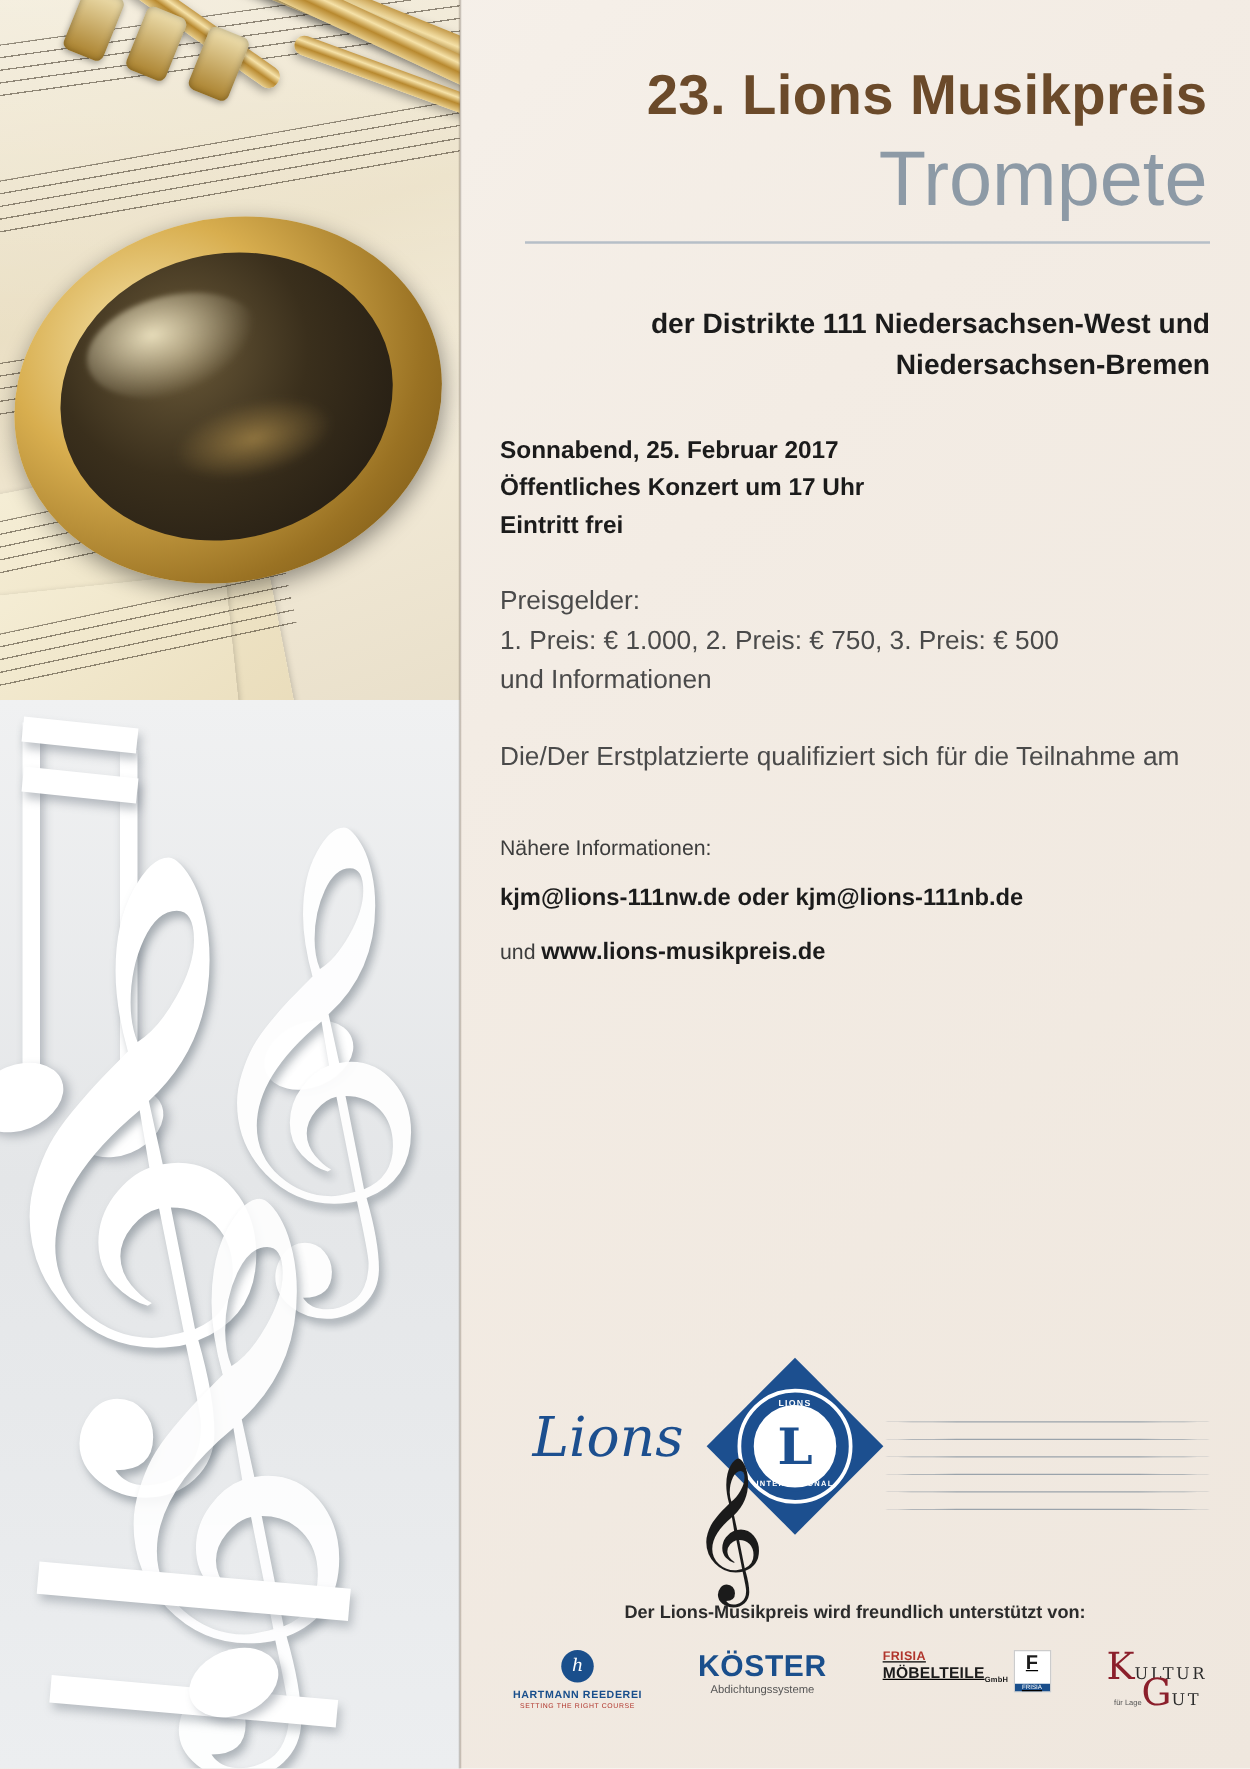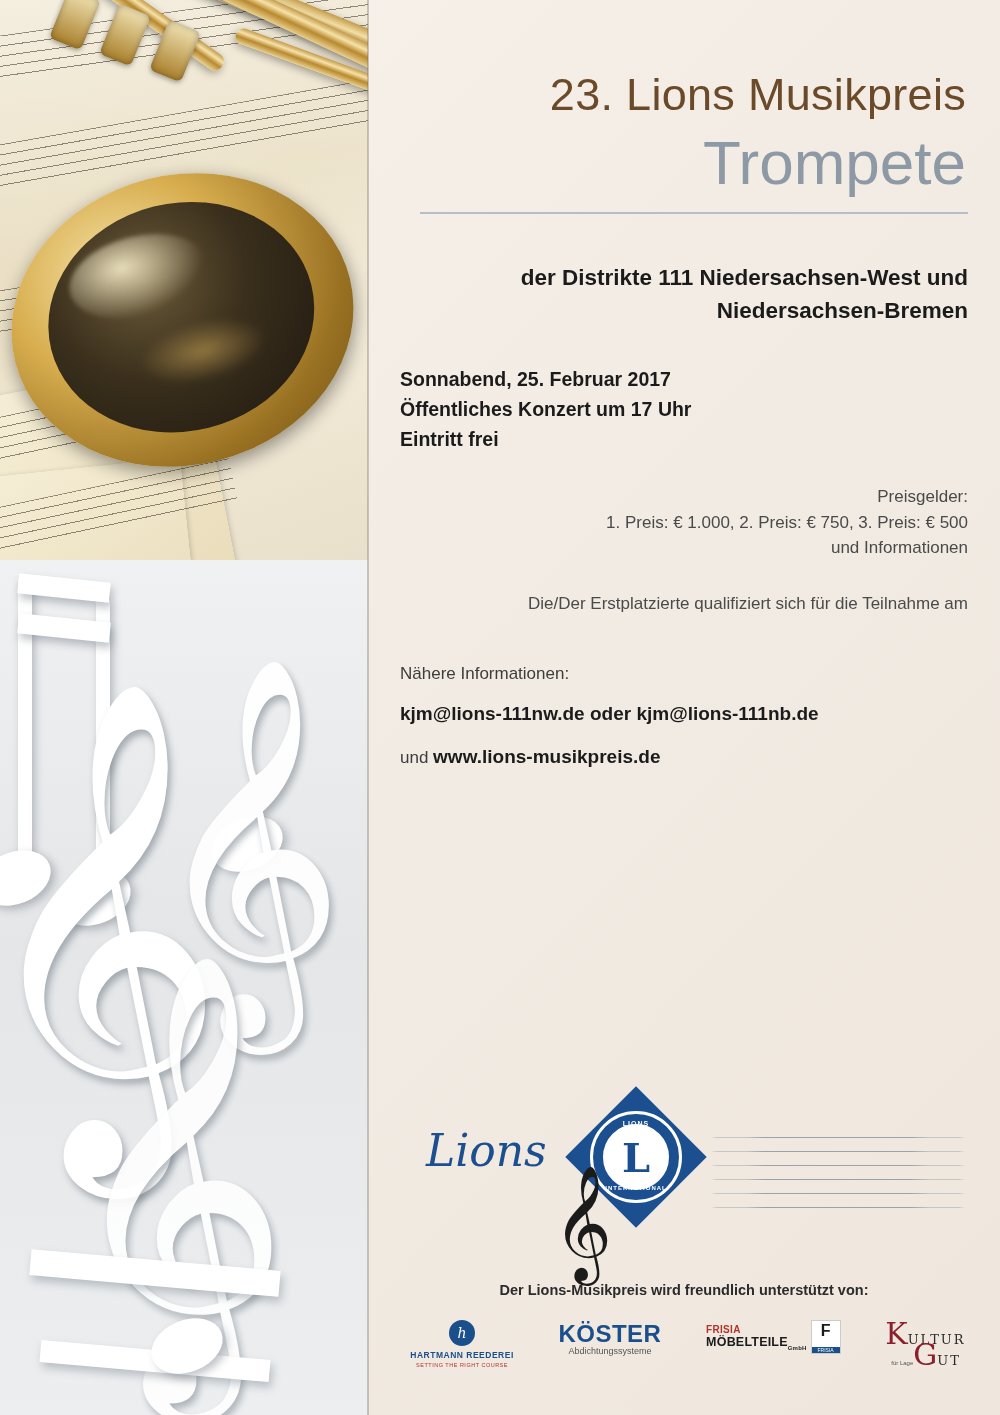--- a/index.html
+++ b/index.html
@@ -175,25 +175,25 @@
 
   
   .content {
     position: absolute;
     left: 368px; top: 0;
     width: 632px; height: 1415px;
     padding: 0 32px;
   }
 
   .title-main {
-    margin-top: 71px;
+    margin-top: 52px;
     text-align: right;
     font-family: "Liberation Sans", sans-serif;
     font-size: 45px;
-    font-weight: 400;
+    font-weight: 700;
     color: #6b4a2a;
     letter-spacing: .3px;
     line-height: 1.05;
     padding-right: 2px;
   }
   .title-sub {
     text-align: right;
     font-size: 62px;
     font-weight: 400;
     color: #8d9aa6;
@@ -219,25 +219,24 @@
   .block {
     margin-top: 36px;
     font-size: 19.5px;
     font-weight: bold;
     color: #1b1b1b;
     line-height: 1.55;
   }
 
   .small-block {
     margin-top: 30px;
-    font-size: 17px;
+    font-size: 21px;
     font-weight: normal;
     color: #4a4a4a;
     line-height: 1.5;
-    text-align: right;
   }
 
   .info-block {
     margin-top: 44px;
     font-size: 17px;
     color: #3d3d3d;
     line-height: 1.6;
   }
   .info-block .bold { font-weight: bold; color: #1b1b1b; font-size: 19px; }
   .info-line2 { margin-top: 12px; }
@@ -358,21 +357,21 @@
   }
   .hartmann-name { font-size: 8.5px; font-weight: bold; color: #1a4f8c; letter-spacing: .5px; }
   .hartmann-tag  { font-size: 5.5px; color: #b0342b; letter-spacing: .5px; margin-top: 2px; }
 
   .koester-name {
     font-size: 24px; font-weight: bold; color: #1a4f8c;
     font-family: "Liberation Sans", sans-serif; letter-spacing: .5px;
   }
   .koester-tag { font-size: 9px; color: #555; margin-top: -2px; }
 
-  .frisia-box { display: flex; align-items: center; gap: 4px; }
+  .frisia-box { display: flex; gap: 4px; text-decoration: underline; }
   .frisia-text { text-align: left; }
   .frisia-l1 { font-size: 10px; font-weight: bold; color: #b0342b; letter-spacing: .3px; }
   .frisia-l2 { font-size: 12.5px; font-weight: bold; color: #1b1b1b; letter-spacing: .2px; }
   .frisia-l2 sub { font-size: 6px; font-weight: bold; }
   .frisia-sq {
     width: 30px; height: 34px; background: #fff; border: 1px solid #ccc;
     display: flex; flex-direction: column; align-items: center; justify-content: space-between;
   }
   .frisia-sq .f { font-size: 16px; font-weight: bold; color: #1b1b1b; line-height: 1; padding-top: 2px;}
   .frisia-sq .b { font-size: 5px; background: #1a4f8c; color: #fff; width: 100%; text-align: center; }

